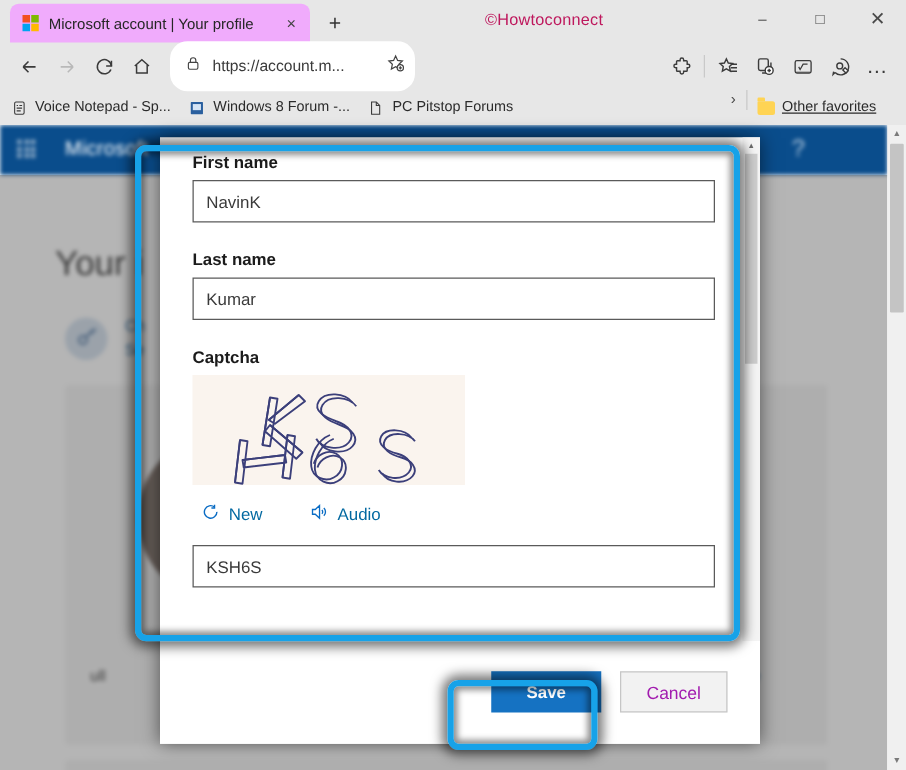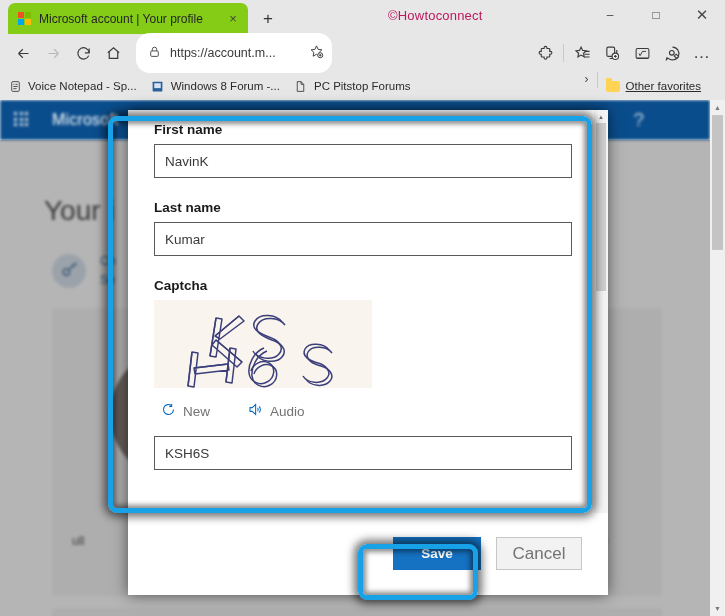--- a/index.html
+++ b/index.html
@@ -10,21 +10,21 @@
   }
   #app { position: relative; width: 725px; height: 616px; overflow: hidden; }
 
   
   .chrome { position: absolute; top: 0; left: 0; width: 725px; height: 100px;
             background: #e7e7e7; }
 
   
   .tabstrip { position: relative; height: 34px; }
   .tab { position: absolute; left: 8px; top: 3px; width: 240px; height: 31px;
-         background: #84cc16; border-radius: 7px 7px 0 0;
+         background: #f0abfc; border-radius: 7px 7px 0 0;
          display: flex; align-items: center; padding: 0 6px 0 10px; }
   .ms-logo { width: 13px; height: 13px; display: grid;
              grid-template-columns: 6px 6px; grid-template-rows: 6px 6px; gap: 1px;
              flex: 0 0 auto; }
   .ms-logo i { display: block; }
   .ms-logo i:nth-child(1) { background: #f25022; }
   .ms-logo i:nth-child(2) { background: #7fba00; }
   .ms-logo i:nth-child(3) { background: #00a4ef; }
   .ms-logo i:nth-child(4) { background: #ffb900; }
   .tab-title { flex: 1; font-size: 12px; color: #262626; margin-left: 8px;
@@ -119,41 +119,41 @@
   .dlg-content { padding: 12px 26px 0 26px; }
   .flabel { font-size: 13.5px; color: #1b1b1b; font-weight: bold; margin-bottom: 7px; }
   .finput { width: 418px; height: 34px; border: 1px solid #5a5a5a; background: #fff;
             font-size: 13.5px; color: #3a3a3a; padding: 0 10px;
             font-family: "Liberation Sans", sans-serif; display: block; }
   .fgap { height: 22px; }
 
   .captcha-img { width: 218px; height: 88px; background: #faf4ee; margin-top: 4px;
                  position: relative; overflow: hidden; }
   .cap-links { display: flex; align-items: center; margin-top: 14px;
-               font-size: 13.5px; color: #737373; }
+               font-size: 13.5px; color: #0369a1; }
   .cap-link { display: flex; align-items: center; margin-right: 30px; }
   .cap-link span { margin-left: 7px; }
 
   .dlg-vscroll { position: absolute; right: 0; top: 0; width: 14px; height: 403px;
                  background: #f4f4f4; }
   .dlg-vscroll .a { height: 13px; display: flex; align-items: center;
                     justify-content: center; font-size: 6px; color: #6a6a6a; }
   .dlg-vscroll .th { position: absolute; top: 13px; left: 2px; width: 10px;
                      height: 168px; background: #cdcdcd; }
 
   .dlg-footer { position: absolute; left: 0; bottom: 0; width: 480px; height: 82px;
                 background: #ffffff; }
   .btn-save { position: absolute; left: 265px; top: 24px; width: 88px; height: 33px;
               background: #1572c2; color: #ffffff; font-size: 13.5px;
               display: flex; align-items: center; justify-content: center;
               border: none; font-family: "Liberation Sans", sans-serif;
               font-weight: bold; }
   .btn-cancel { position: absolute; left: 368px; top: 24px; width: 86px; height: 33px;
-                background: #f2f2f2; border: 1px solid #c6c6c6; color: #737373;
-                font-size: 17px; display: flex; align-items: center;
+                background: #f2f2f2; border: 1px solid #c6c6c6; color: #a21caf;
+                font-size: 14px; display: flex; align-items: center;
                 justify-content: center; font-family: "Liberation Sans", sans-serif; }
 
   
   .ring { position: absolute; border: 5px solid #17a2e8; border-radius: 9px;
           pointer-events: none; box-shadow: 0 0 9px 4px rgba(0,0,0,.55),
           inset 0 0 5px 3px rgba(0,0,0,.45); }
   .ring-dialog { left: 108px; top: 116px; width: 484px; height: 397px; }
   .ring-save { left: 358px; top: 544px; width: 120px; height: 56px; }
 </style>
 </head>

